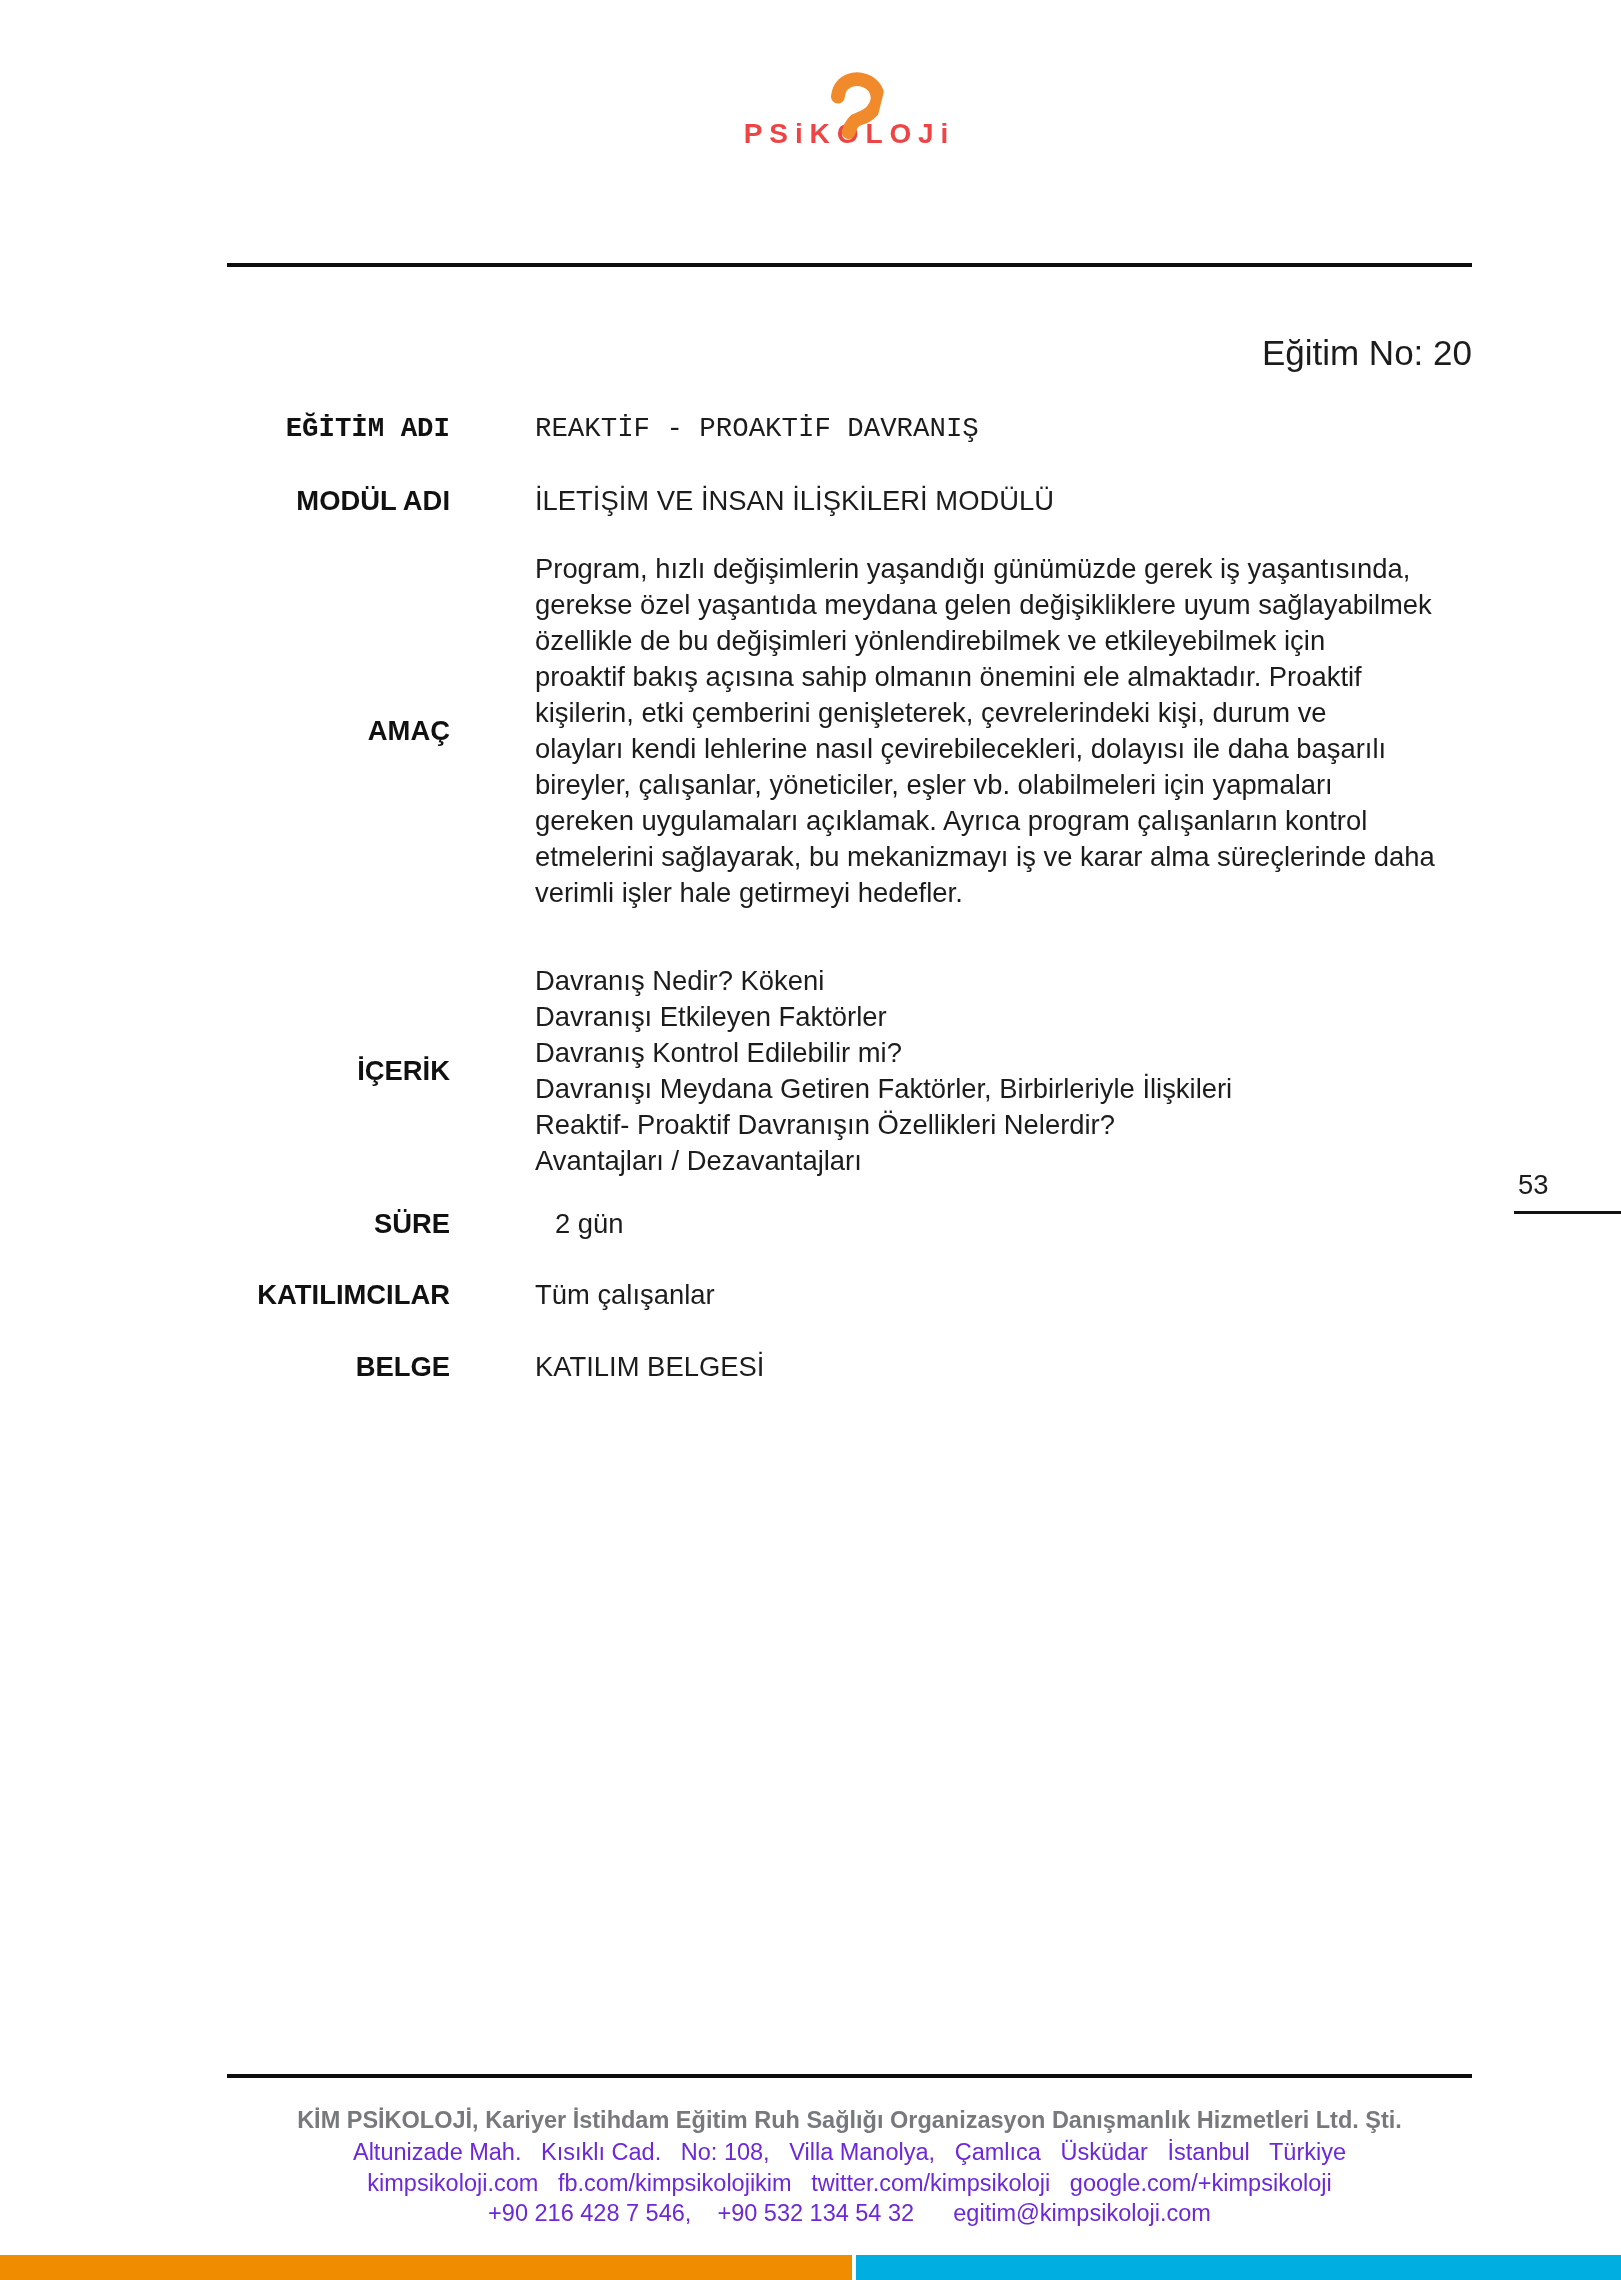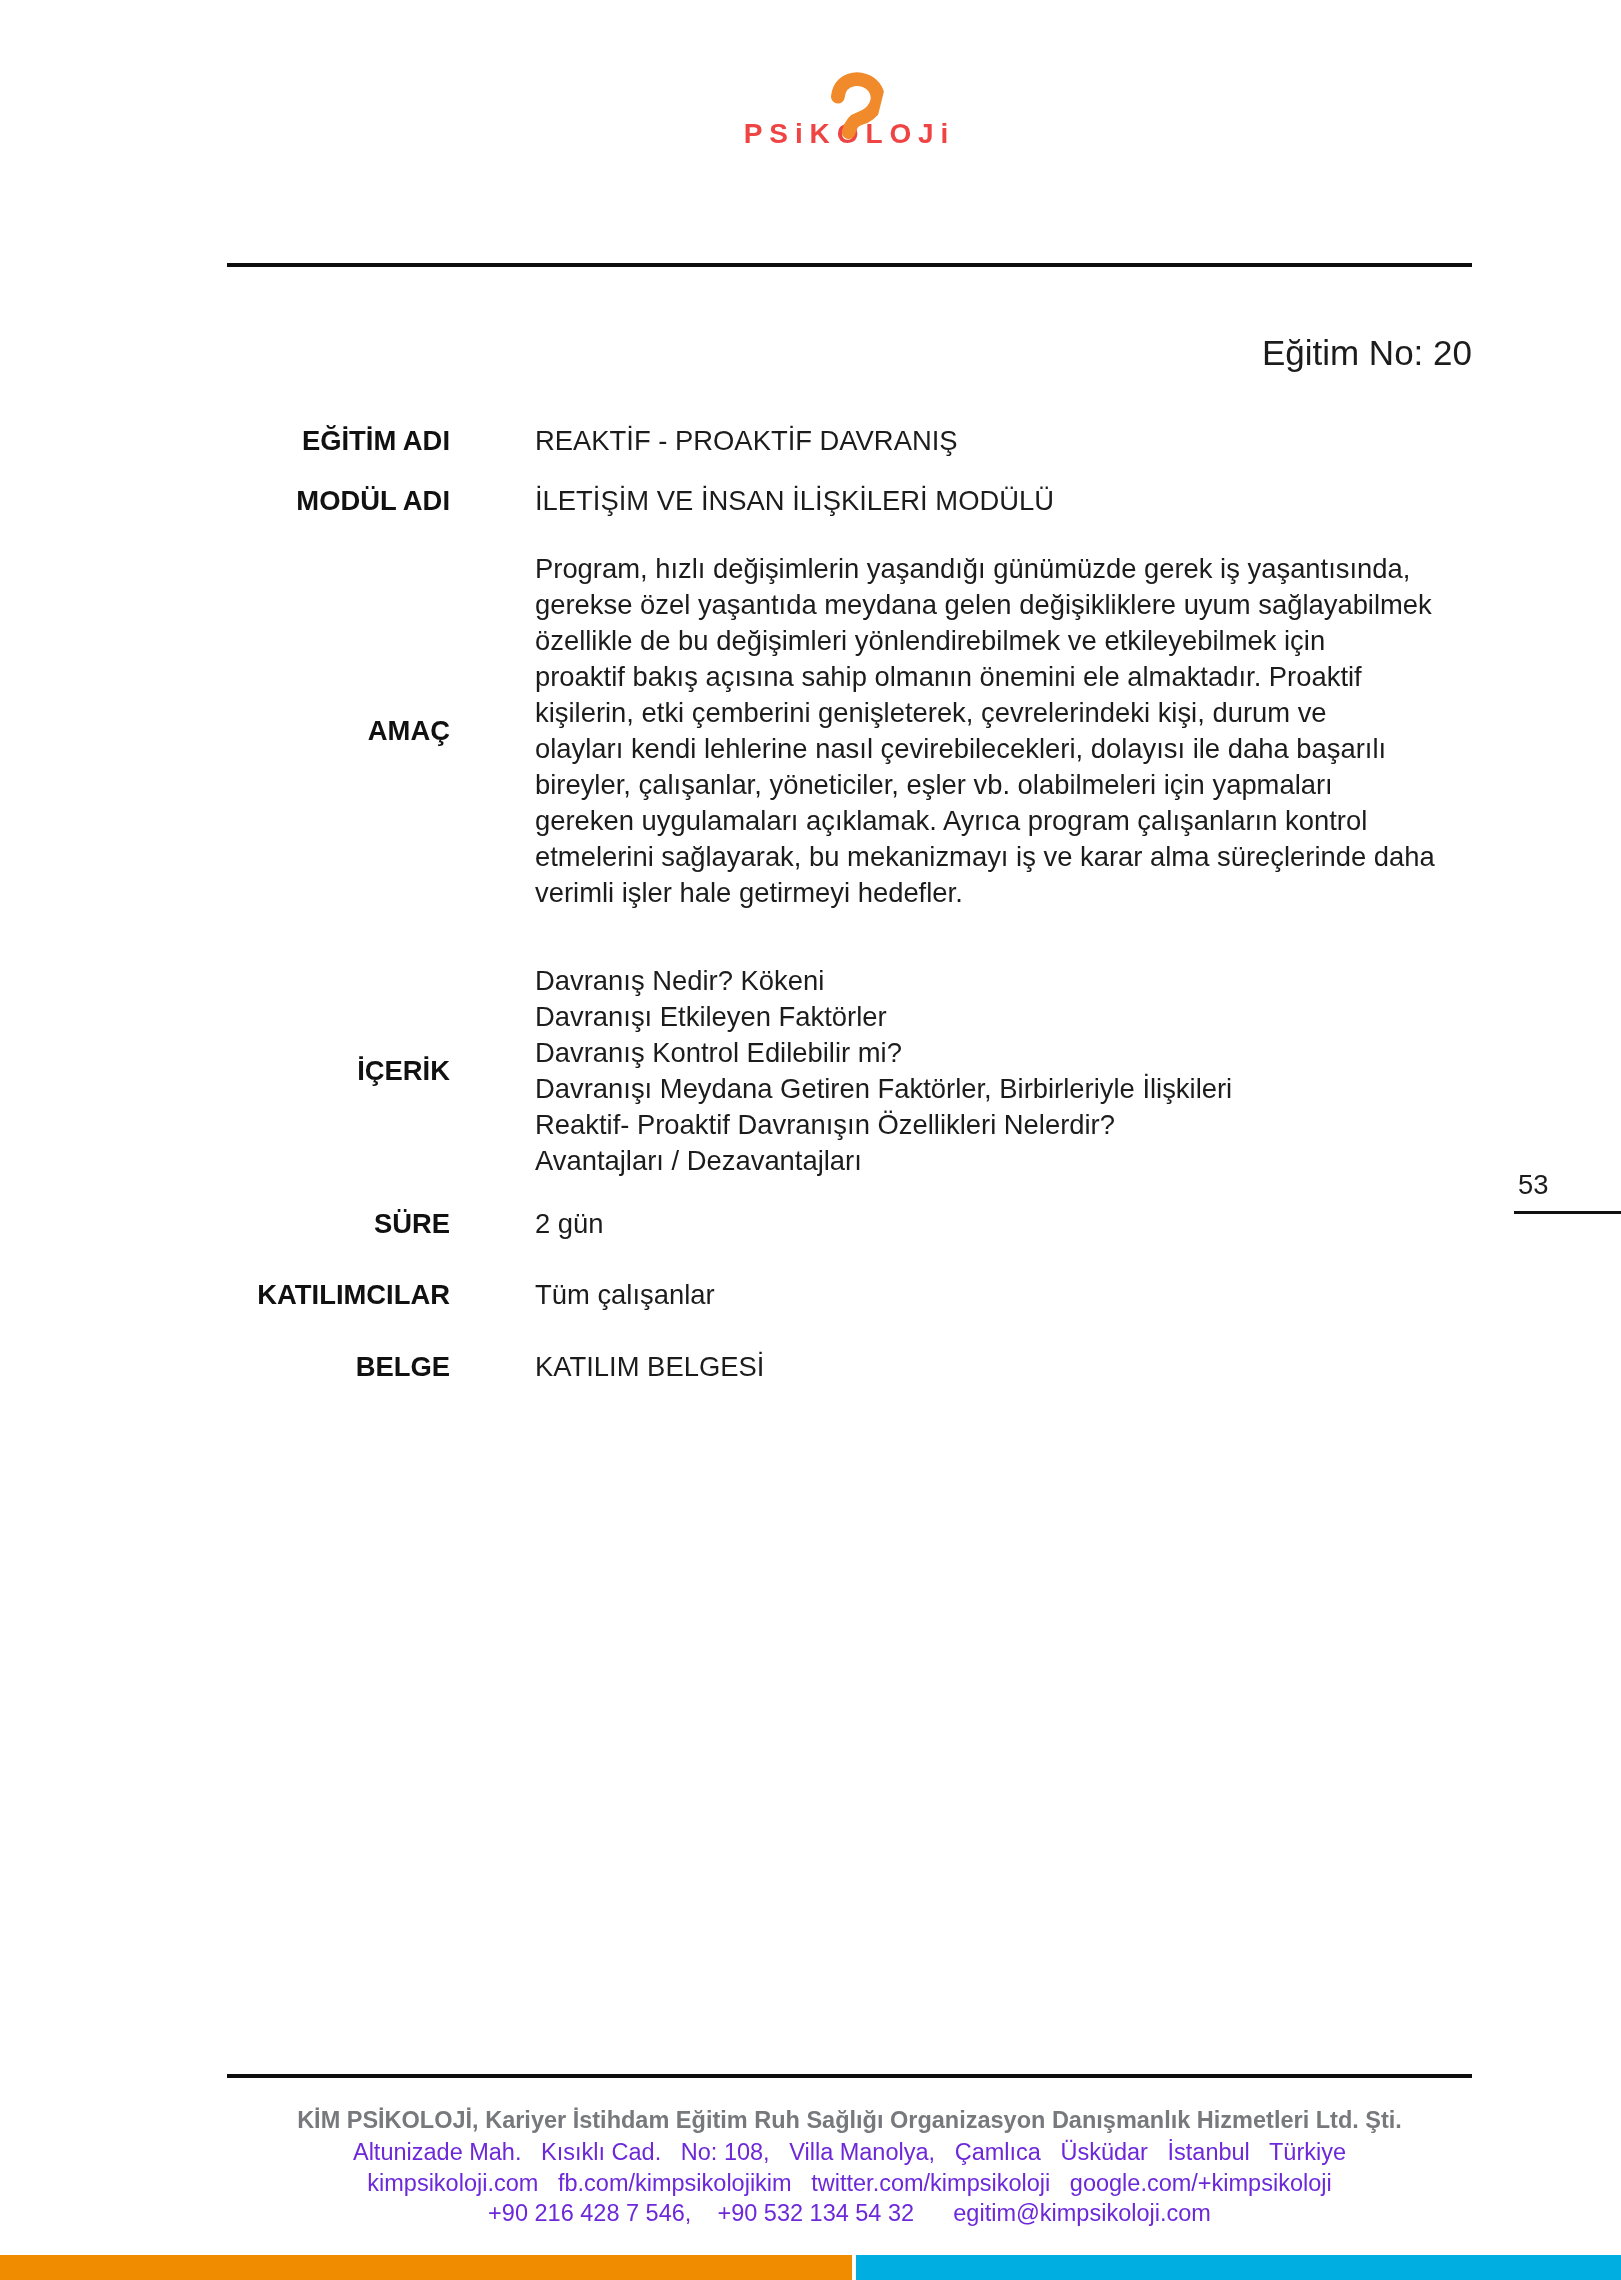--- a/index.html
+++ b/index.html
@@ -35,25 +35,25 @@
     text-align:right;font-size:35px;line-height:36px;
   }
   
   .row{
     position:absolute;left:227px;width:1245px;
     display:flex;align-items:center;
     font-size:27.4px;line-height:36px;
   }
   .row .lbl{flex:none;width:223px;text-align:right;font-weight:bold;color:#111;}
   .row .val{margin-left:85px;white-space:pre-line;}
-  .r1{top:423px;}
+  .r1{top:411px;font-family:Liberation Mono, monospace;}
   .r2{top:483px;}
   .r3{top:551px;}
   .r4{top:963px;}
-  .r5{top:1206px;}
+  .r5{top:1206px;gap:20px;}
   .r6{top:1277px;}
   .r7{top:1349px;}
   
   .page-num{position:absolute;left:1518px;top:1169px;font-size:27.4px;line-height:31px;}
   .page-num-rule{position:absolute;left:1514px;top:1211px;width:107px;height:2.9px;background:#111;}
   
   .footer-line{
     position:absolute;left:227px;width:1245px;text-align:center;
     font-size:23.5px;line-height:29px;white-space:pre-wrap;color:#6d28d9;
   }

